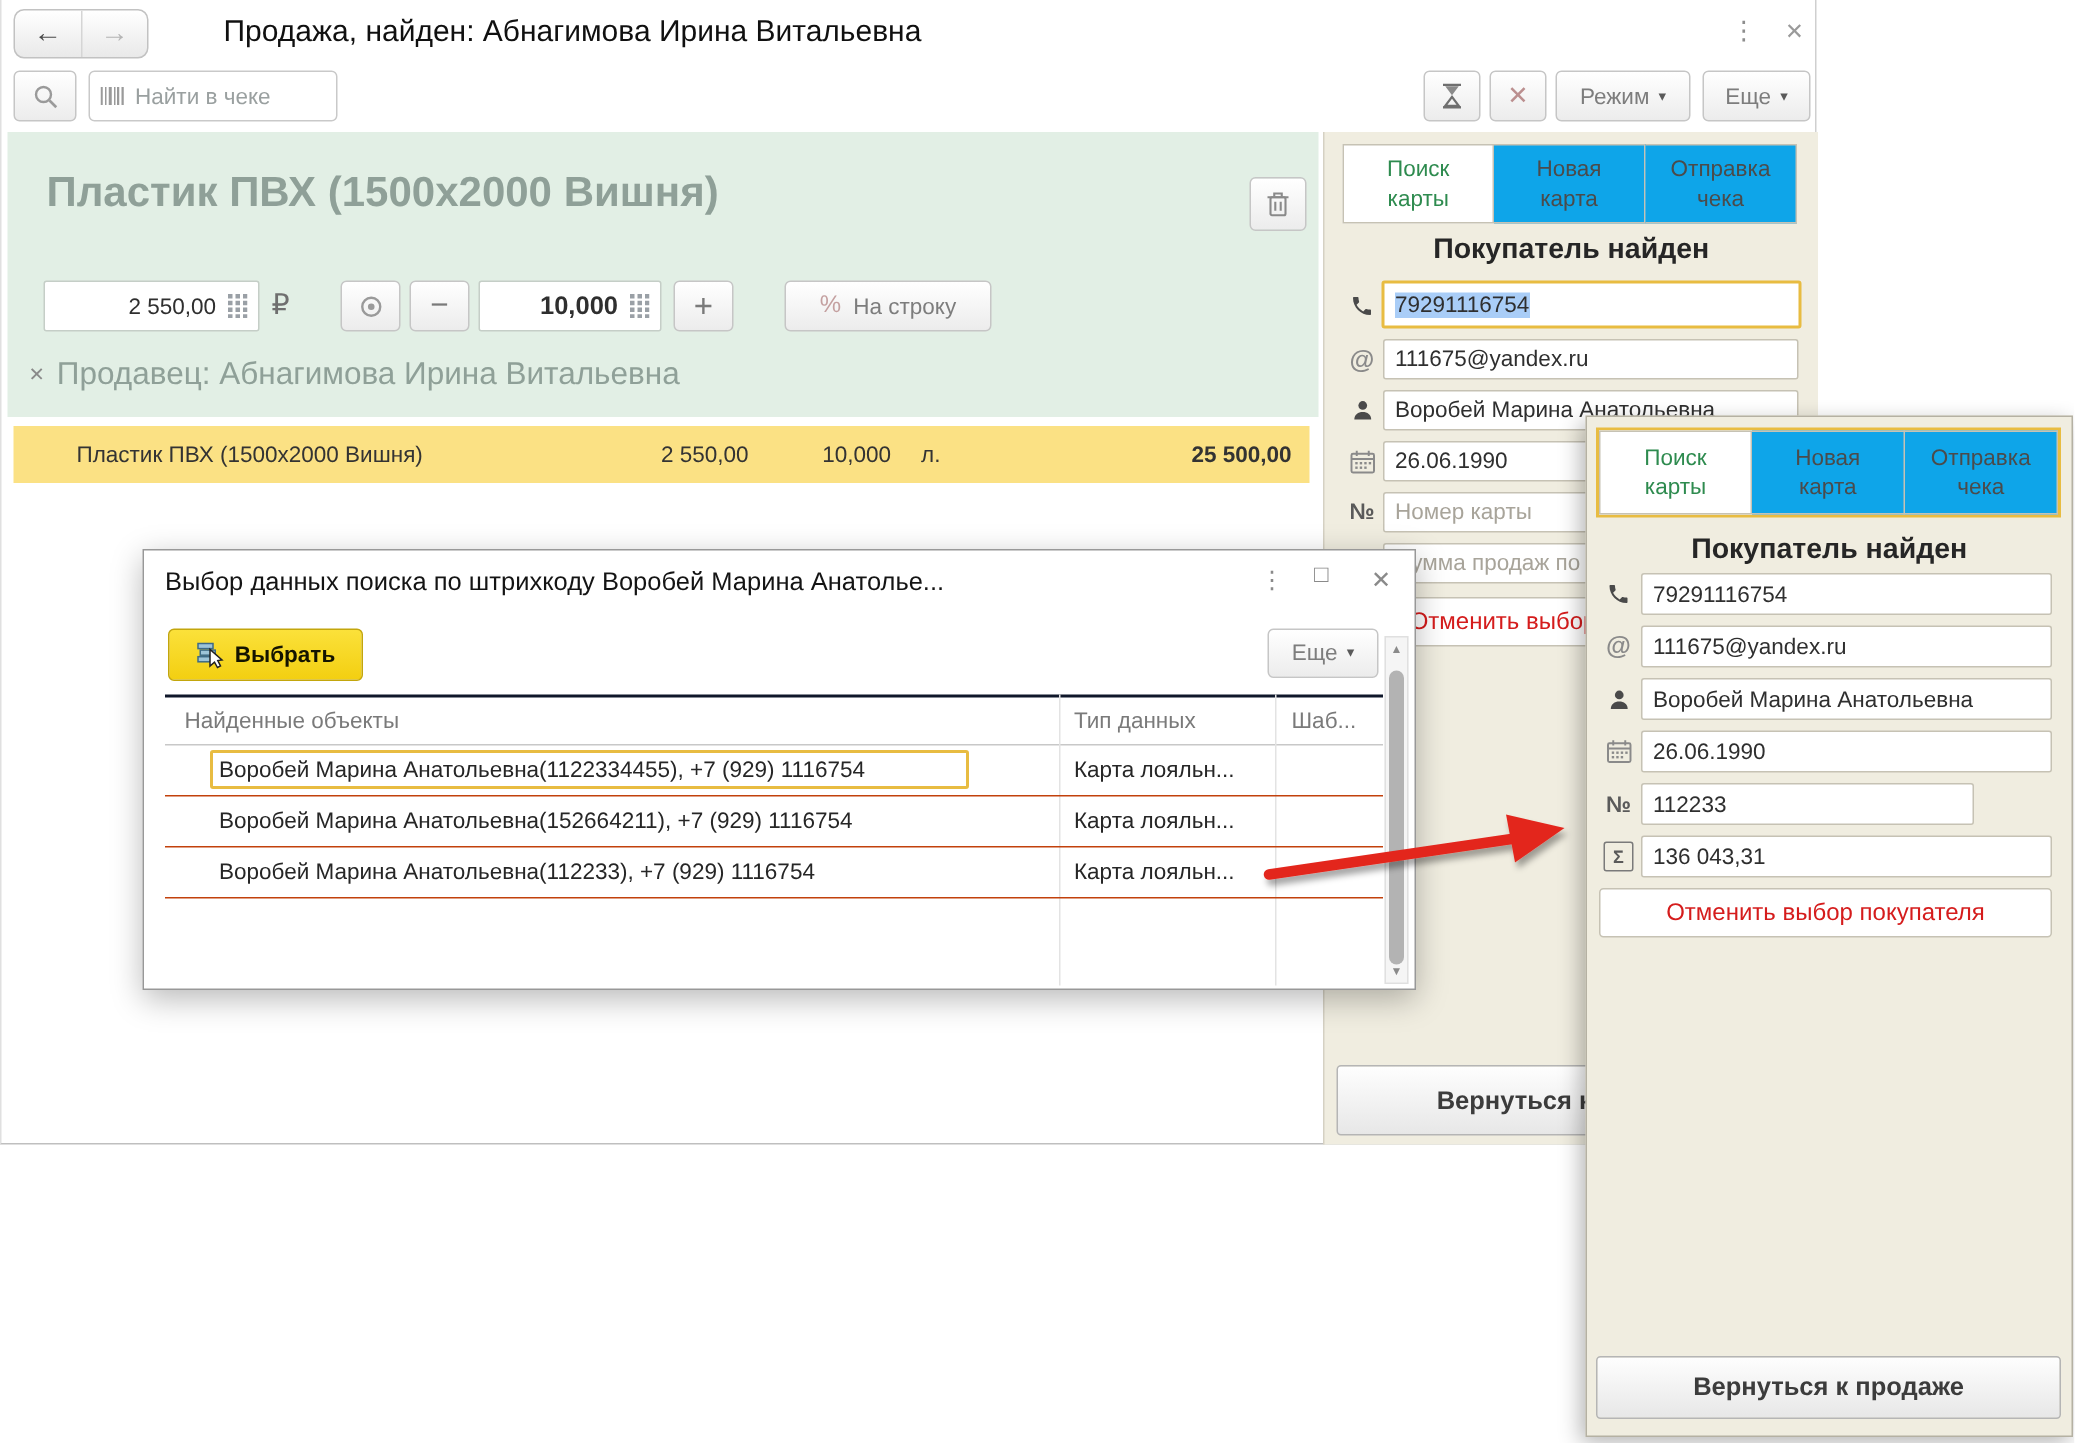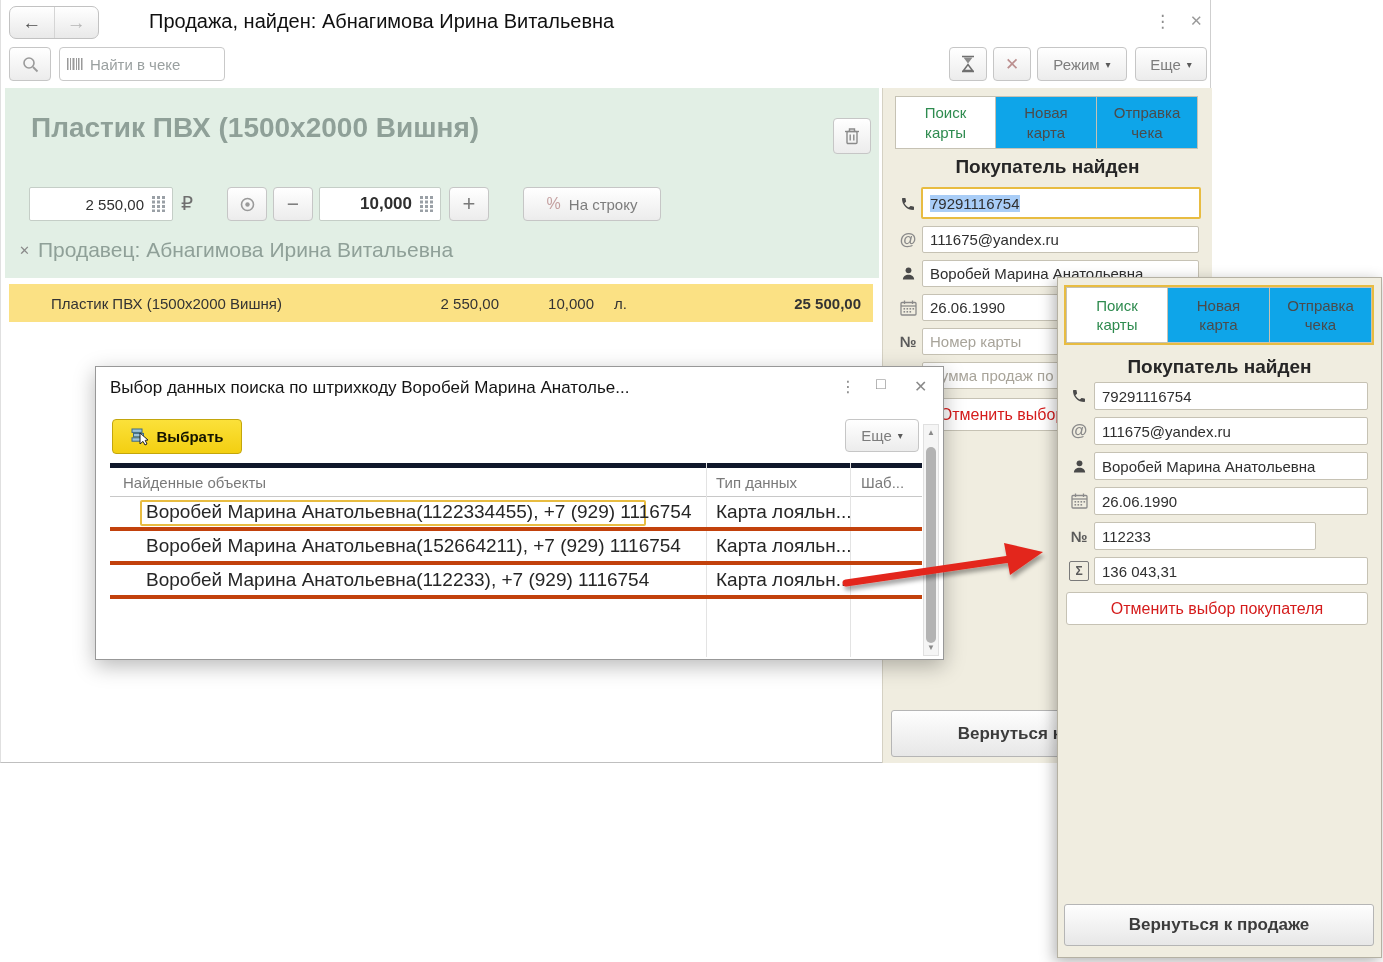--- a/index.html
+++ b/index.html
@@ -51,24 +51,24 @@
   .sel{background:#a9cdf7;}
   
   .dialog{position:absolute;left:78px;top:366px;width:849px;height:294px;background:#fff;
           border:1px solid #989898;box-shadow:0 6px 20px rgba(0,0,0,.28);z-index:5;box-sizing:border-box;margin-left:17px;}
   .dlg-title{position:absolute;left:14px;top:11px;font-size:17px;color:#141414;white-space:nowrap;}
   .dlg-winbtn{position:absolute;top:10px;font-size:16px;color:#8a8a8a;}
   .select-btn{position:absolute;left:16px;top:52px;width:128px;height:33px;display:flex;align-items:center;justify-content:center;
               background:linear-gradient(#fbe13a,#f3cf11);border:1px solid #c3a60c;border-radius:4px;
               font-size:15px;font-weight:bold;color:#141400;}
   .tbl-vline{position:absolute;top:96px;height:194px;width:1px;background:#e3e3e3;}
-  .tbl-header{position:absolute;left:14px;top:96px;width:812px;height:34px;border-top:5px solid #0f172a;
+  .tbl-header{position:absolute;left:14px;top:96px;width:812px;height:34px;border-top:2px solid #0f172a;
               border-bottom:1px solid #c8c8c8;box-sizing:border-box;color:#7a7a7a;font-size:15px;}
-  .tbl-row{position:absolute;left:14px;width:812px;height:34px;border-bottom:4px solid #c2410c;box-sizing:border-box;
-           font-size:19px;color:#262626;}
+  .tbl-row{position:absolute;left:14px;width:812px;height:34px;border-bottom:1px solid #c2410c;box-sizing:border-box;
+           font-size:15px;color:#262626;}
   .cell{position:absolute;top:0;height:100%;display:flex;align-items:center;white-space:nowrap;overflow:hidden;}
   .scroll{position:absolute;left:827px;top:57px;width:16px;height:232px;background:#f5f5f5;border:1px solid #e0e0e0;
           box-sizing:border-box;}
   .scroll .thumb{position:absolute;left:2px;top:22px;width:10px;height:196px;background:#b3b3b3;border-radius:6px;}
   .scroll .arr{position:absolute;left:0;width:100%;text-align:center;font-size:8px;color:#8a8a8a;}
   
   .overlay{position:absolute;left:1057px;top:277px;width:325px;height:681px;background:#f0ede0;
            border:1px solid #b5b1a3;box-shadow:-3px 4px 14px rgba(0,0,0,.30);z-index:10;box-sizing:border-box;}
   .focus-ring{border:2px solid #e8bc41 !important;}
   .arrow-layer{position:absolute;left:838px;top:538px;width:215px;height:62px;z-index:20;pointer-events:none;}

